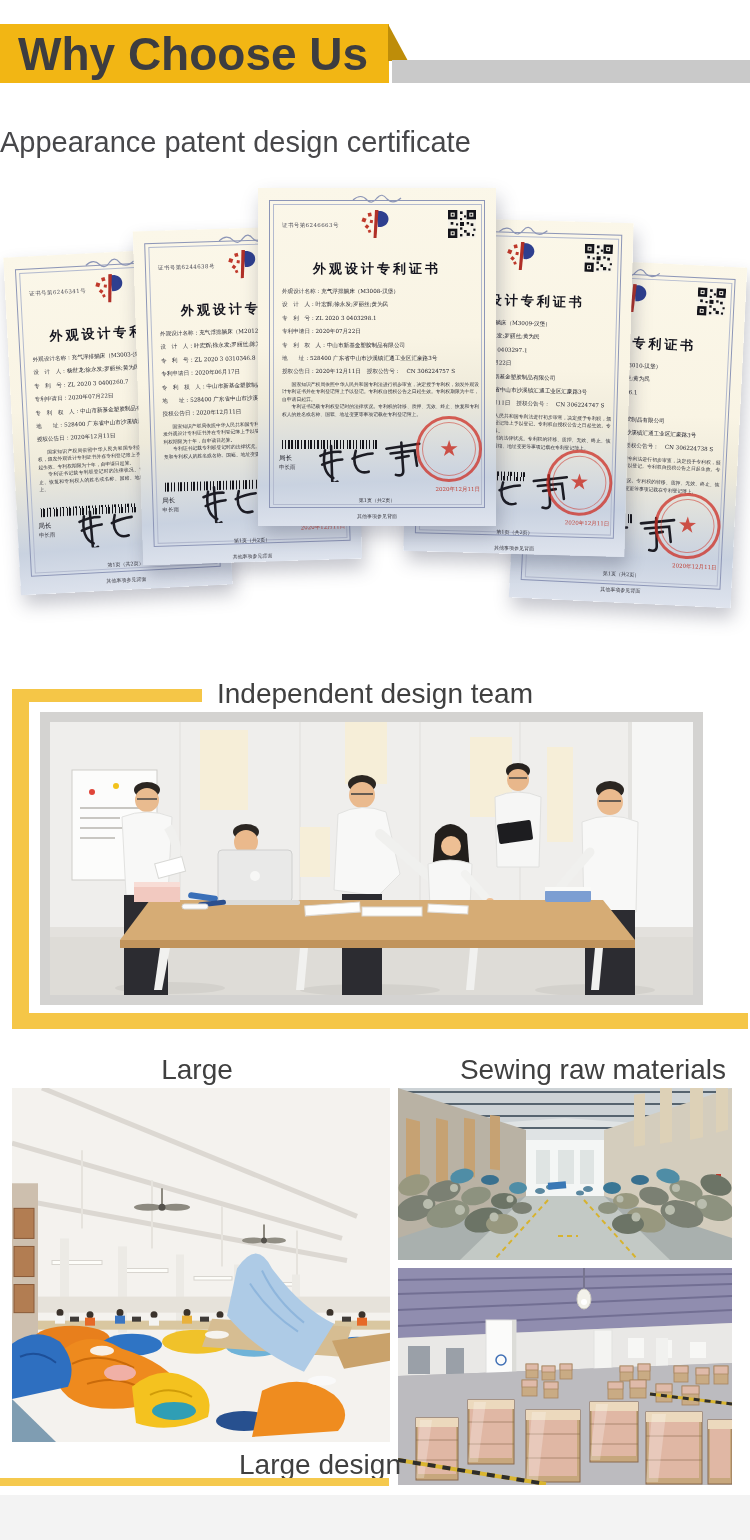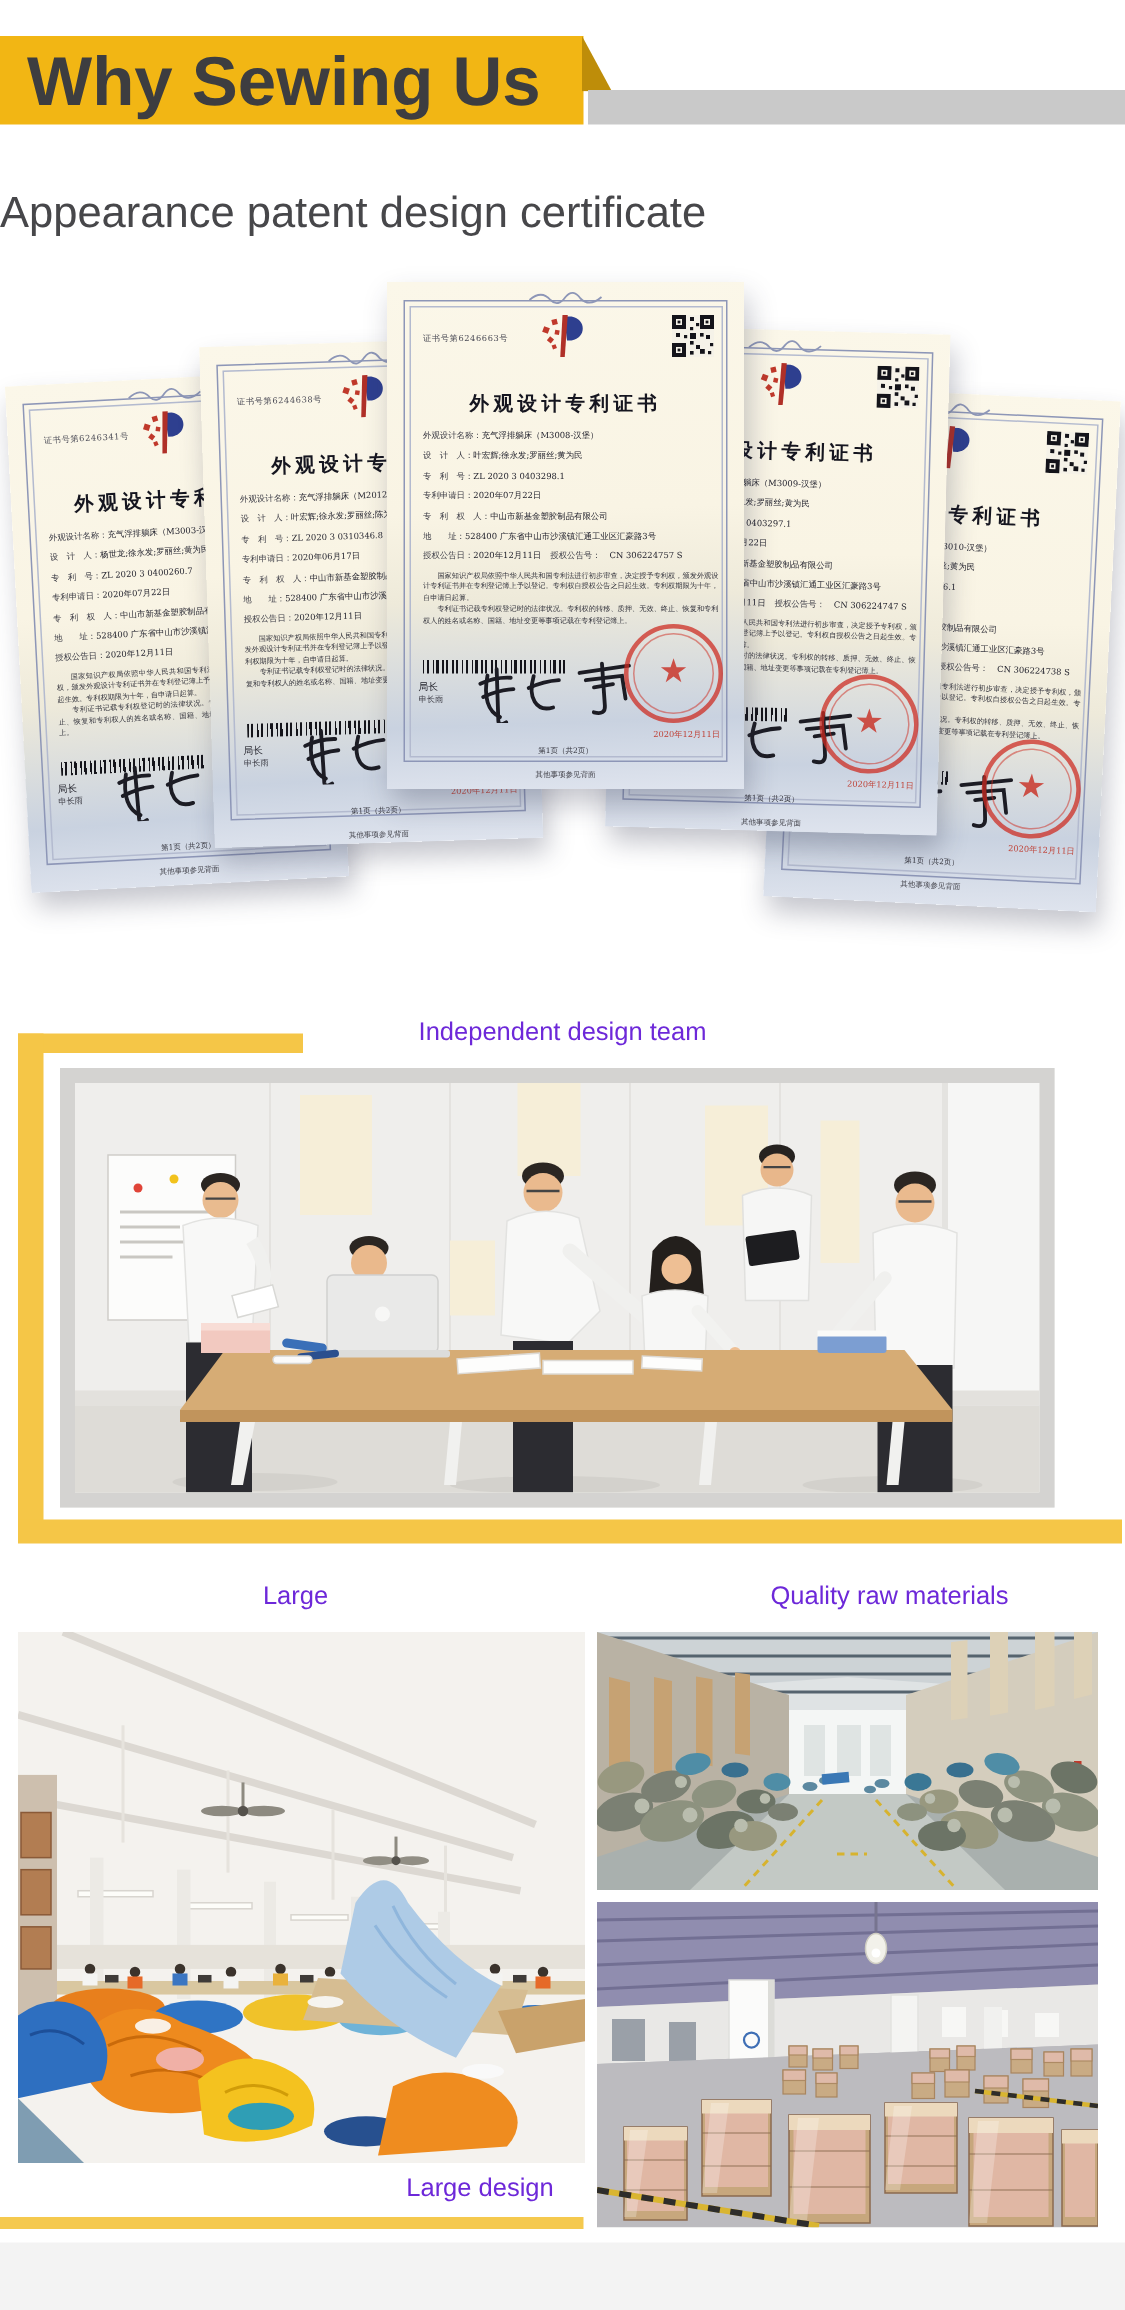--- a/index.html
+++ b/index.html
@@ -41,40 +41,40 @@
   .cdirector .sub{font-size:5.5px;color:#3d3d46}
   .csig{position:absolute;left:55px;top:250px;width:115px;height:44px}
   .cseal{position:absolute;right:14px;top:228px;width:66px;height:66px;border:3px solid rgba(205,43,32,.8);border-radius:50%;opacity:.92}
   .cseal::before{content:"";position:absolute;inset:3px;border:1px solid rgba(205,43,32,.55);border-radius:50%}
   .cseal .star{position:absolute;left:50%;top:50%;transform:translate(-50%,-54%);font-size:22px;color:rgba(200,40,28,.85);font-family:"DejaVu Sans",sans-serif}
   .csealdate{position:absolute;right:16px;top:298px;font-size:5.5px;color:#bf4237}
   .cfoot{position:absolute;left:0;right:0;top:309px;text-align:center;font-size:5px;color:#33333c}
   .cback{position:absolute;left:0;right:0;top:325px;text-align:center;font-size:5px;color:#44444c}
 
   
-  .sec-label{position:absolute;transform:translateX(-50%);font-size:17px;color:#6d28d9;white-space:nowrap}
+  .sec-label{position:absolute;transform:translateX(-50%);font-size:28px;color:#404040;white-space:nowrap}
   .frame-top{position:absolute;left:12px;top:689px;width:190px;height:13px;background:#F5C647}
   .frame-left{position:absolute;left:12px;top:689px;width:17px;height:339px;background:#F5C647}
   .frame-bottom{position:absolute;left:12px;top:1013px;width:736px;height:16px;background:#F5C647}
   .underline-yellow{position:absolute;left:0;top:1478px;width:389px;height:8px;background:#F5C94E}
   .bottom-strip{position:absolute;left:0;top:1495px;width:750px;height:45px;background:#F3F3F3}
 
   
   .photo{position:absolute;overflow:hidden}
   .photo svg{display:block;width:100%;height:100%}
   .team-photo{left:40px;top:712px;width:663px;height:293px;border:10px solid #D4D3D1;background:#ecebe8}
   .sewing-photo{left:12px;top:1088px;width:378px;height:354px}
   .materials-photo{left:398px;top:1088px;width:334px;height:172px}
   .storage-photo{left:398px;top:1268px;width:334px;height:217px}
 </style>
 </head>
 <body>
 
 <div class="banner">
-  <span class="banner-text">Why Sewing Us</span>
+  <span class="banner-text">Why Choose Us</span>
 </div>
 <div class="banner-fold"></div>
 <div class="gray-bar"></div>
 <div class="subheading">Appearance patent design certificate</div>
 
 <div id="cert-stage">
     <div class="cert cert1">
     <div class="cinner"></div>
     <svg class="corn" viewBox="0 0 52 10">
       <path d="M2,6 q8,-7 14,0 q5,5 10,-2 q5,-6 10,1 q6,6 14,-1" fill="none" stroke="#8d96b7" stroke-width="1.2"></path>
@@ -572,21 +572,21 @@
         <rect x="132" y="182" width="26" height="5" rx="2.5" fill="#fafafa" stroke="#d8d8d5"></rect>
       </g>
     <g>
         <rect x="495" y="168" width="46" height="12" rx="2" fill="#7c9ed2"></rect>
         <rect x="495" y="165" width="46" height="4" fill="#fafaf8"></rect>
       </g>
   </svg>
 </div>
 
 <span class="sec-label" style="left:197px;top:1054px">Large</span>
-<span class="sec-label" style="left:593px;top:1054px">Quality raw materials</span>
+<span class="sec-label" style="left:593px;top:1054px">Sewing raw materials</span>
 
 <div class="photo sewing-photo">
   <svg viewBox="0 0 378 353" preserveAspectRatio="none">
     <rect width="378" height="353" fill="#f4f2ee"></rect>
     <g stroke="#dcd8d2" stroke-width="5" fill="none">
         <path d="M0,55 L330,150"></path>
         <path d="M0,110 L335,172"></path>
         <path d="M30,0 L345,128"></path>
       </g>
     <g stroke="#e6e3dd" stroke-width="2">

